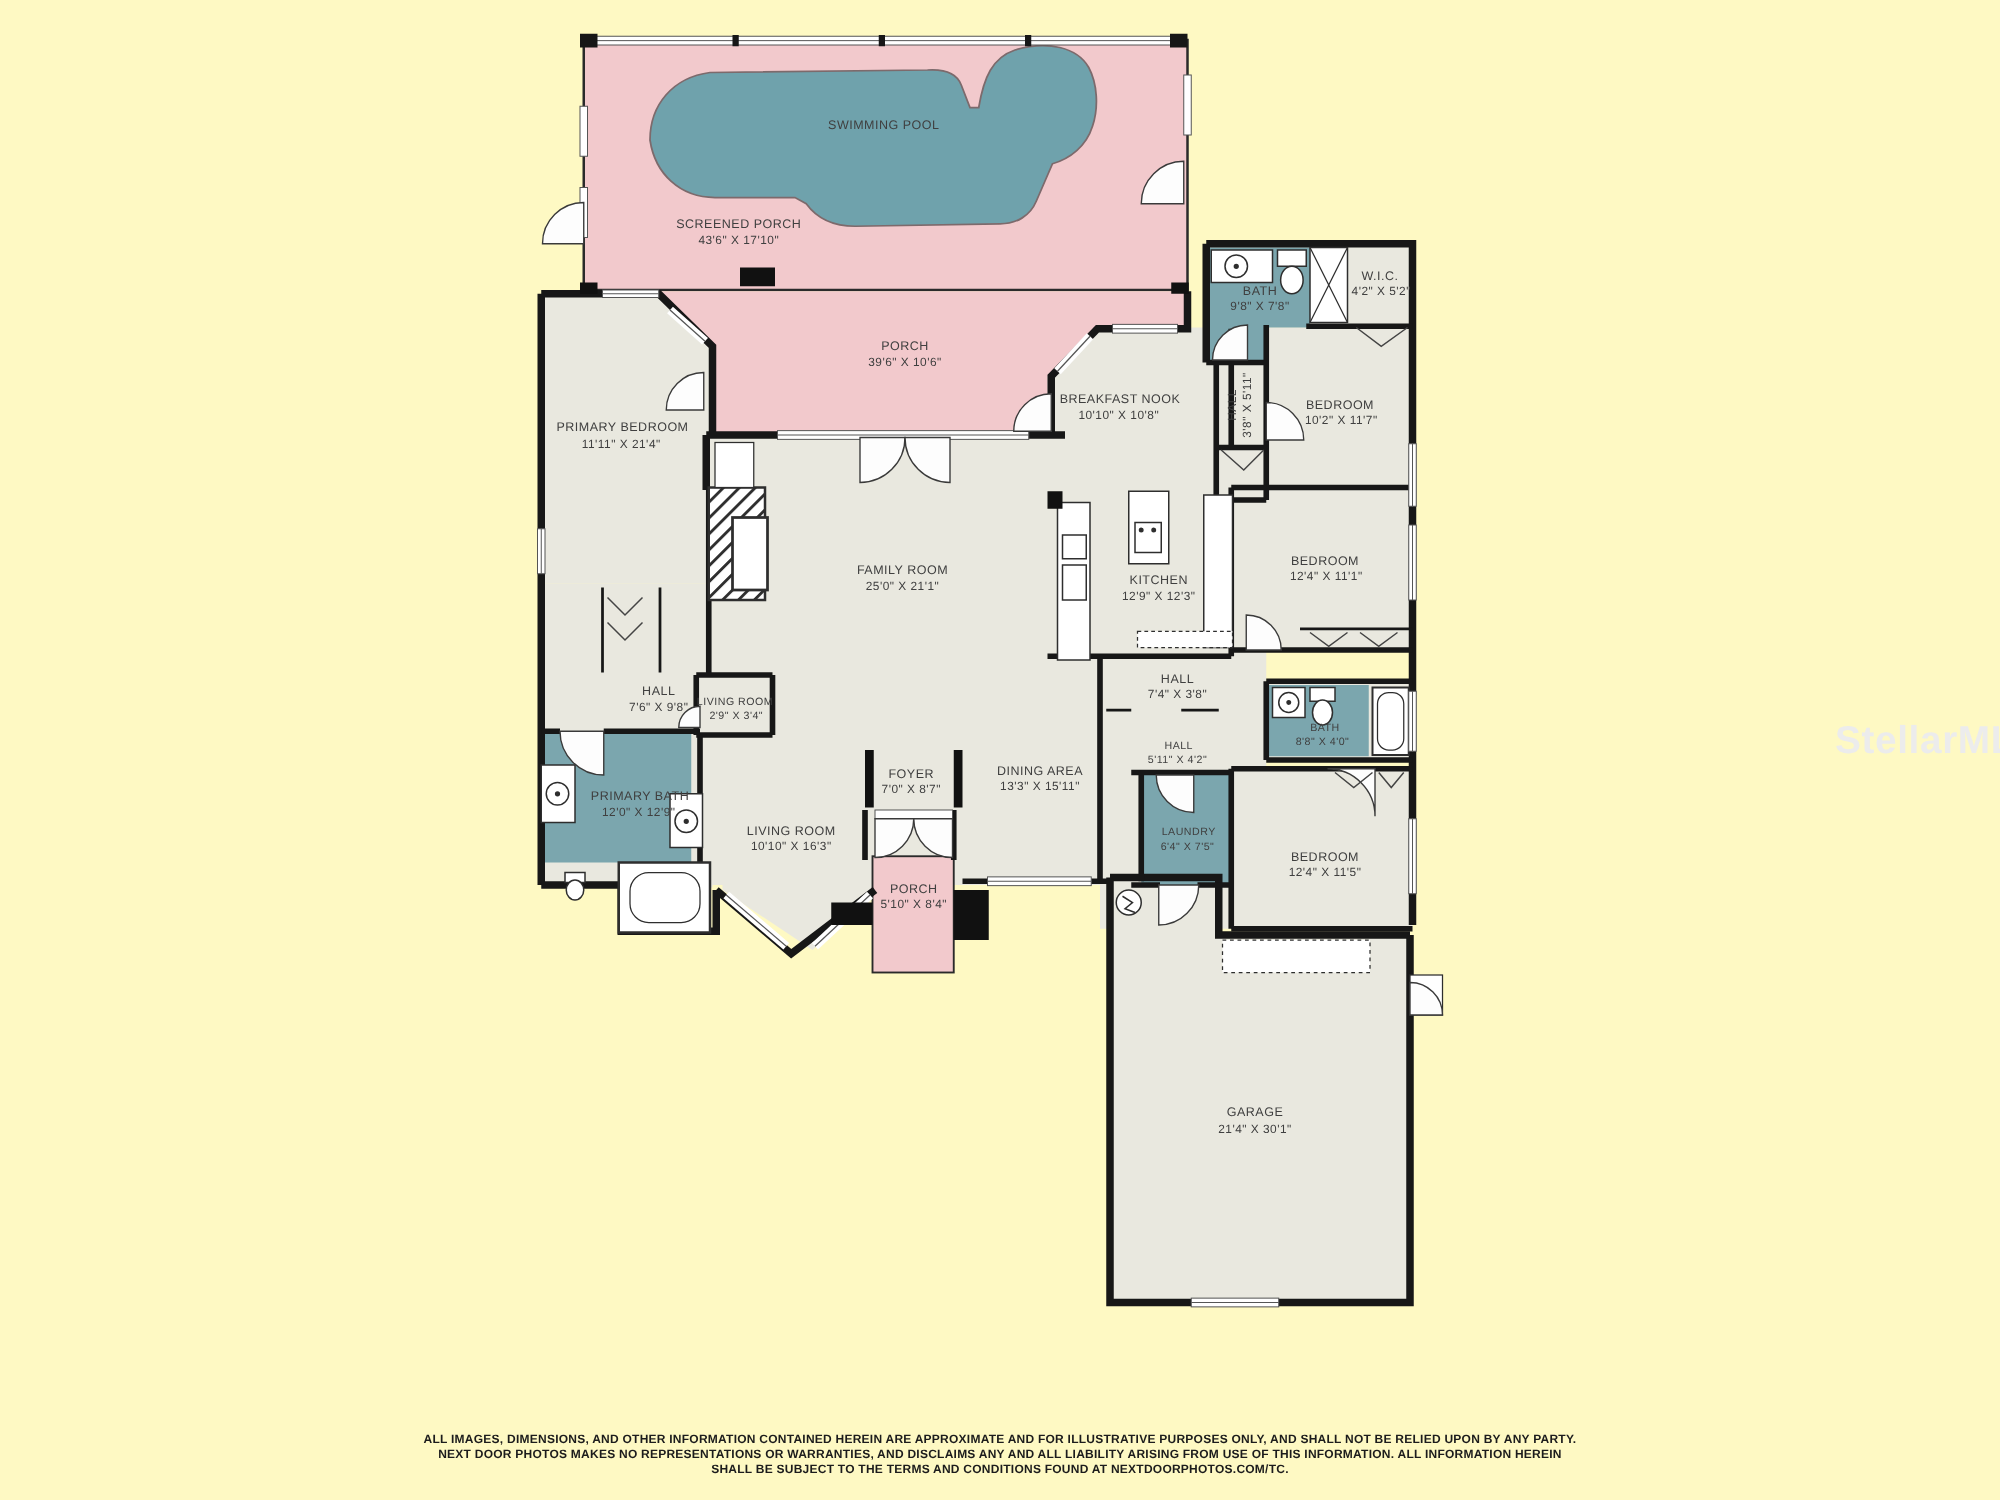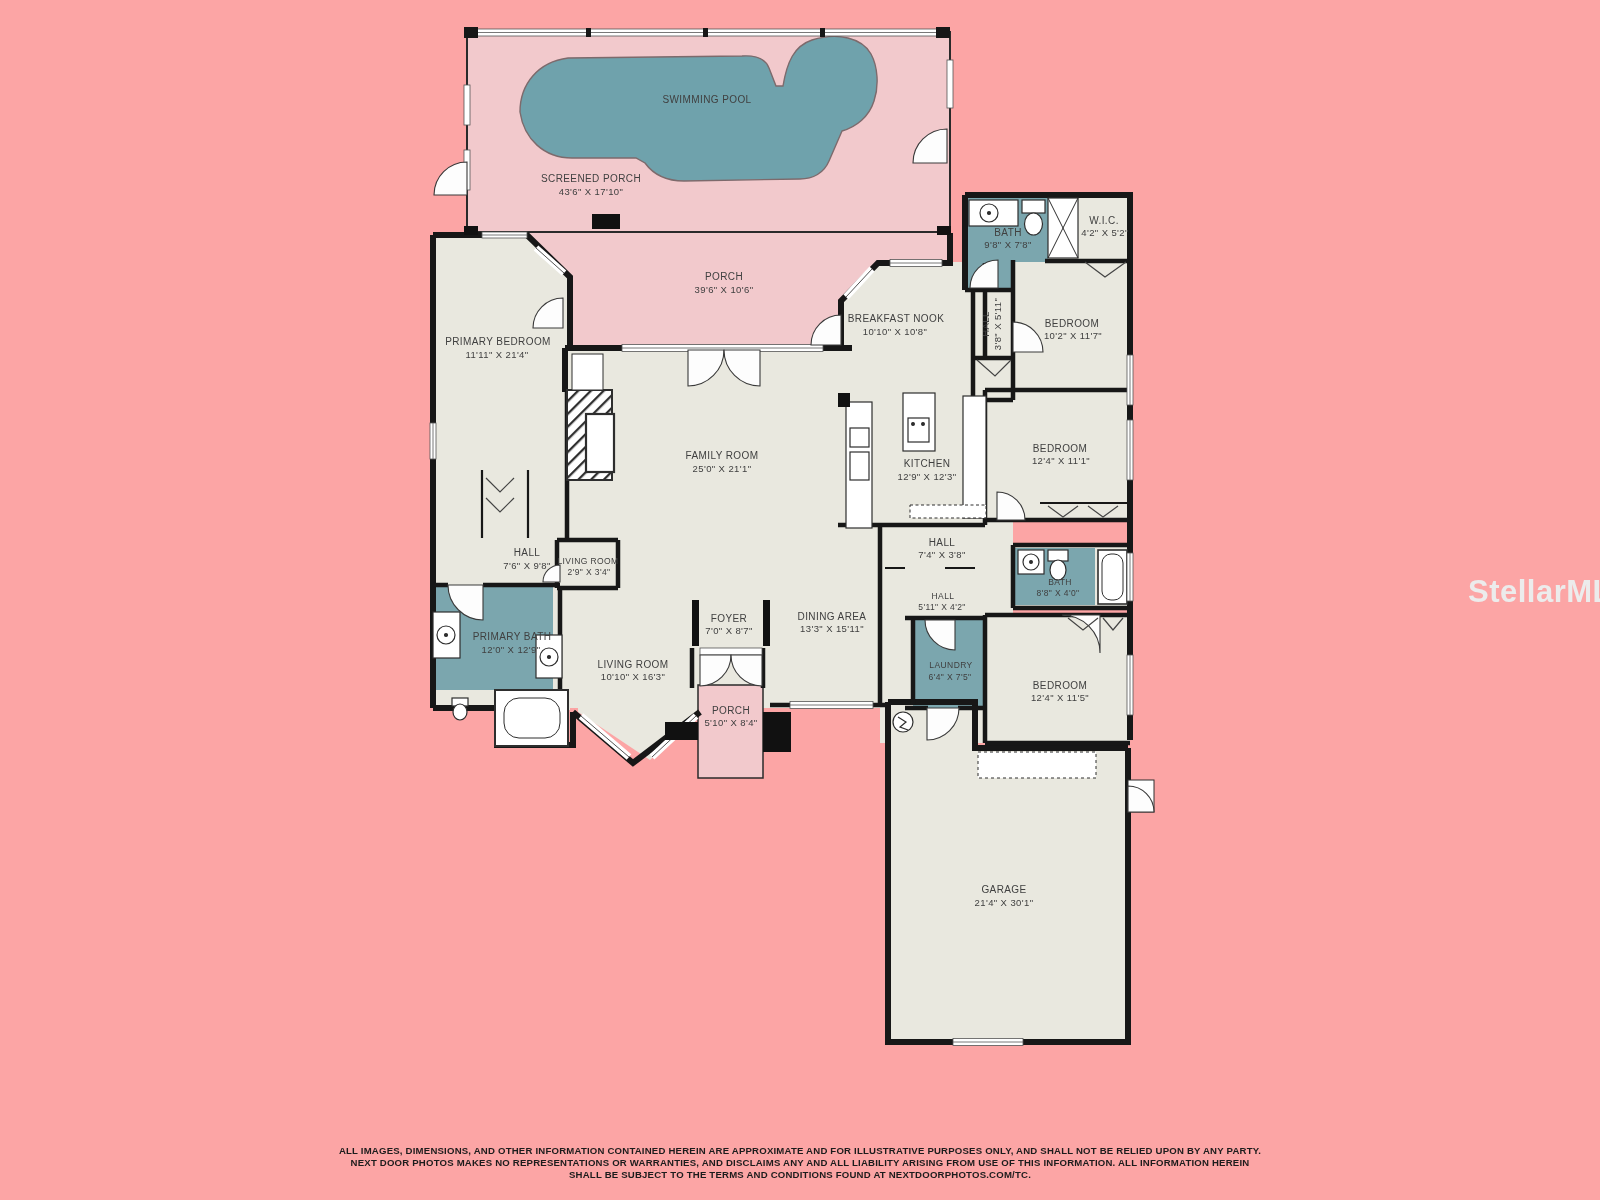--- a/index.html
+++ b/index.html
@@ -1,16 +1,16 @@
 <!DOCTYPE html>
 <html><head>
 <meta charset="utf-8">
 <style>
   html,body{margin:0;padding:0;background:#ffffff;}
-  .page{position:relative;width:1600px;height:1200px;background:#fca5a5;overflow:hidden;
+  .page{position:relative;width:1600px;height:1200px;background:#fef9c3;overflow:hidden;
         font-family:"Liberation Sans",sans-serif;}
   svg{display:block}
   text{font-family:"Liberation Sans",sans-serif;fill:#404040;letter-spacing:.4px;}
   .lbl{font-size:10px;text-anchor:middle;}
   .dim{font-size:9.5px;text-anchor:middle;}
   .sm{font-size:8.5px;}
   .vlbl{font-size:9.5px;text-anchor:middle;}
   .disc{font-size:9.6px;text-anchor:middle;fill:#1c1c1c;letter-spacing:.2px;font-weight:bold;}
   .wm{font-size:31px;font-weight:bold;fill:#ececec;letter-spacing:.5px;}
 </style>

